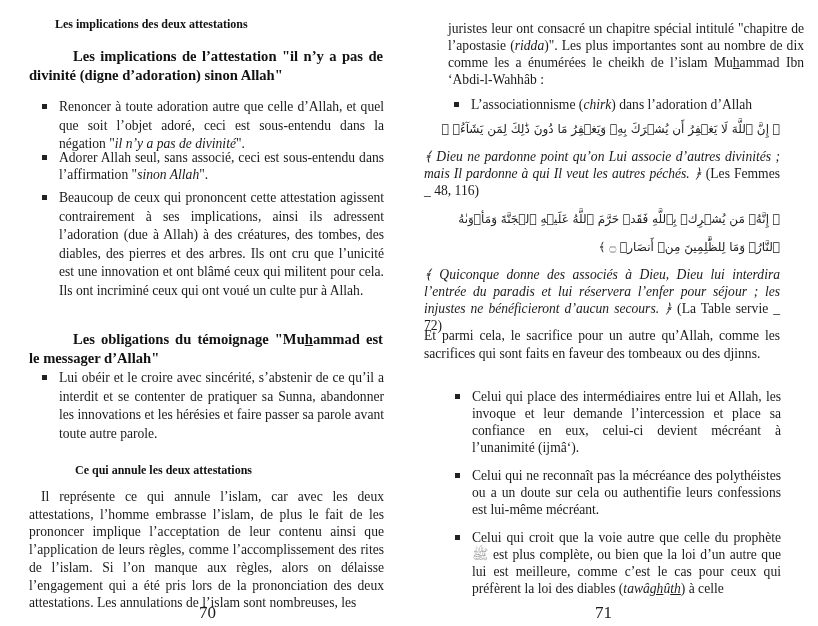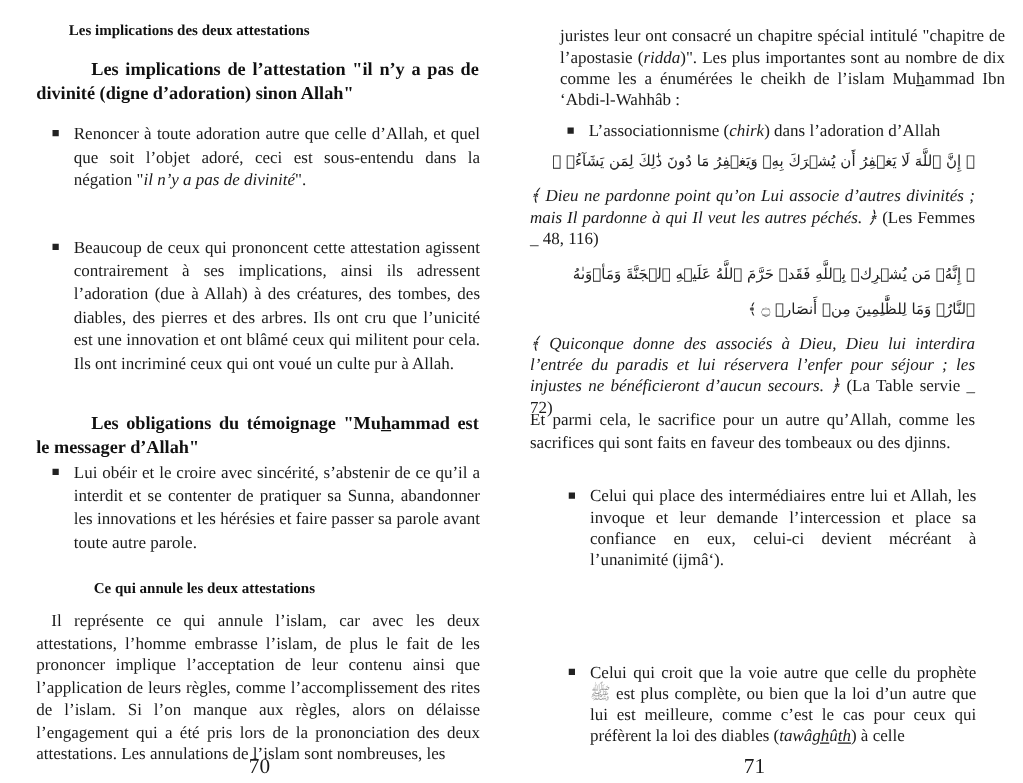--- a/index.html
+++ b/index.html
@@ -24,20 +24,24 @@
 <div class="page page-left">
   <div class="h" style="left:55px; top:17px;">Les implications des deux attestations</div>
 
   <div class="h j" style="left:29px; top:47px; width:354px; line-height:19px; text-indent:44px; font-size:14.6px;">Les implications de l’attestation "il n’y a pas de divinité (digne d’adoration) sinon Allah"</div>
 
   <div class="bul txt j" style="left:59px; top:86px; width:325px;margin-top:12px;">
     <span class="dot"></span>
     <span>Renoncer à toute adoration autre que celle d’Allah, et quel que soit l’objet adoré, ceci est sous-entendu dans la négation "</span><span class="it">il n’y a pas de divinité</span><span>".</span>
   </div>
 
+  <div class="bul txt j" style="left:59px; top:149px; width:325px; line-height:17px;">
+    <span class="dot"></span>
+    <span>Adorer Allah seul, sans associé, ceci est sous-entendu dans l’affirmation "</span><span class="it">sinon Allah</span><span>".</span>
+  </div>
 
   <div class="bul txt j" style="left:59px; top:189px; width:325px;">
     <span class="dot"></span>
     <span>Beaucoup de ceux qui prononcent cette attestation agissent contrairement à ses implications, ainsi ils adressent l’adoration (due à Allah) à des créatures, des tombes, des diables, des pierres et des arbres. Ils ont cru que l’unicité est une innovation et ont blâmé ceux qui militent pour cela. Ils ont incriminé ceux qui ont voué un culte pur à Allah.</span>
   </div>
 
   <div class="h j" style="left:29px; top:330px; width:354px; line-height:19px; text-indent:44px; font-size:14.6px;"><span>Les obligations du témoignage "Mu</span><u>h</u><span>ammad est le messager d’Allah"</span></div>
 
   <div class="bul txt j" style="left:59px; top:369px; width:325px;">
     <span class="dot"></span>
@@ -67,20 +71,24 @@
 
   <div class="txt j" style="position:absolute; left:14px; top:266px; width:356px; line-height:17px;"><span class="it">﴾ Quiconque donne des associés à Dieu, Dieu lui interdira l’entrée du paradis et lui réservera l’enfer pour séjour ; les injustes ne bénéficieront d’aucun secours. ﴿</span><span> (La Table servie _ 72)</span></div>
 
   <div class="txt j" style="position:absolute; left:14px; top:327px; width:356px; line-height:17.5px;">Et parmi cela, le sacrifice pour un autre qu’Allah, comme les sacrifices qui sont faits en faveur des tombeaux ou des djinns.</div>
 
   <div class="bul txt j" style="left:62px; top:388px; width:309px; line-height:17px;">
     <span class="dot"></span>
     <span>Celui qui place des intermédiaires entre lui et Allah, les invoque et leur demande l’intercession et place sa confiance en eux, celui-ci devient mécréant à l’unanimité (ijmâ‘).</span>
   </div>
 
+  <div class="bul txt j" style="left:62px; top:467px; width:309px; line-height:17px;">
+    <span class="dot"></span>
+    <span>Celui qui ne reconnaît pas la mécréance des polythéistes ou a un doute sur cela ou authentifie leurs confessions est lui-même mécréant.</span>
+  </div>
 
   <div class="bul txt j" style="left:62px; top:529px; width:309px; line-height:17px;">
     <span class="dot"></span>
     <span>Celui qui croit que la voie autre que celle du prophète </span><span style="color:#999;">ﷺ</span><span> est plus complète, ou bien que la loi d’un autre que lui est meilleure, comme c’est le cas pour ceux qui préfèrent la loi des diables (</span><span class="it">tawâ</span><u class="it">gh</u><span class="it">û</span><u class="it">th</u><span>) à celle</span>
   </div>
 
   <div class="pn" style="left:185px; top:603px;">71</div>
 </div>
 
 </body></html>

